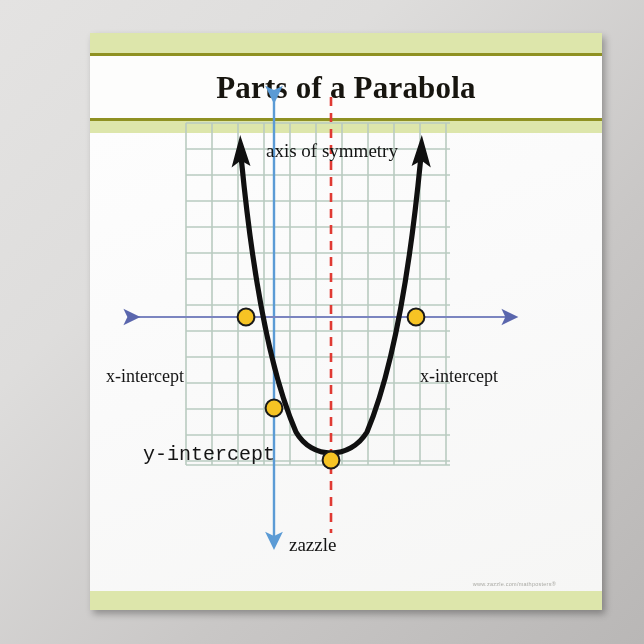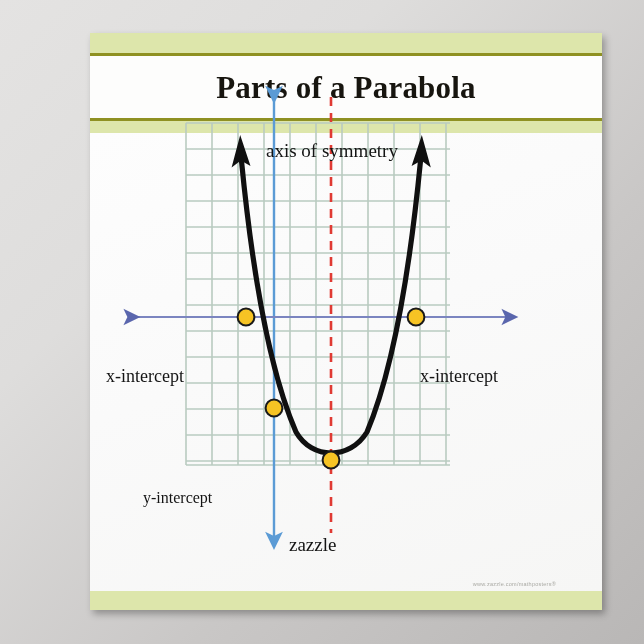--- a/index.html
+++ b/index.html
@@ -41,21 +41,21 @@
     font-family:"Liberation Sans", sans-serif;white-space:nowrap;
   }
   #graph{position:absolute;left:0;top:0;width:466px;height:577px;}
   .lbl{
     position:absolute;font-family:"Liberation Serif", serif;
     color:#141414;white-space:nowrap;line-height:1;
   }
   #lbl-axis{left:144px;top:108px;font-size:19px;margin-left:32px;}
   #lbl-xint-left{left:16px;top:334px;font-size:18px;}
   #lbl-xint-right{left:330px;top:334px;font-size:18px;}
-  #lbl-yint{left:53px;top:457px;font-size:16px;}
+  #lbl-yint{left:53px;top:412px;font-size:20px;font-family:Liberation Mono, monospace;}
   #lbl-vertex{left:199px;top:502px;font-size:19px;}
 </style>
 </head>
 <body>
 
 <div id="poster">
 
   <div class="band" id="band-top"></div>
   <div class="rule" id="rule-top"></div>
 

